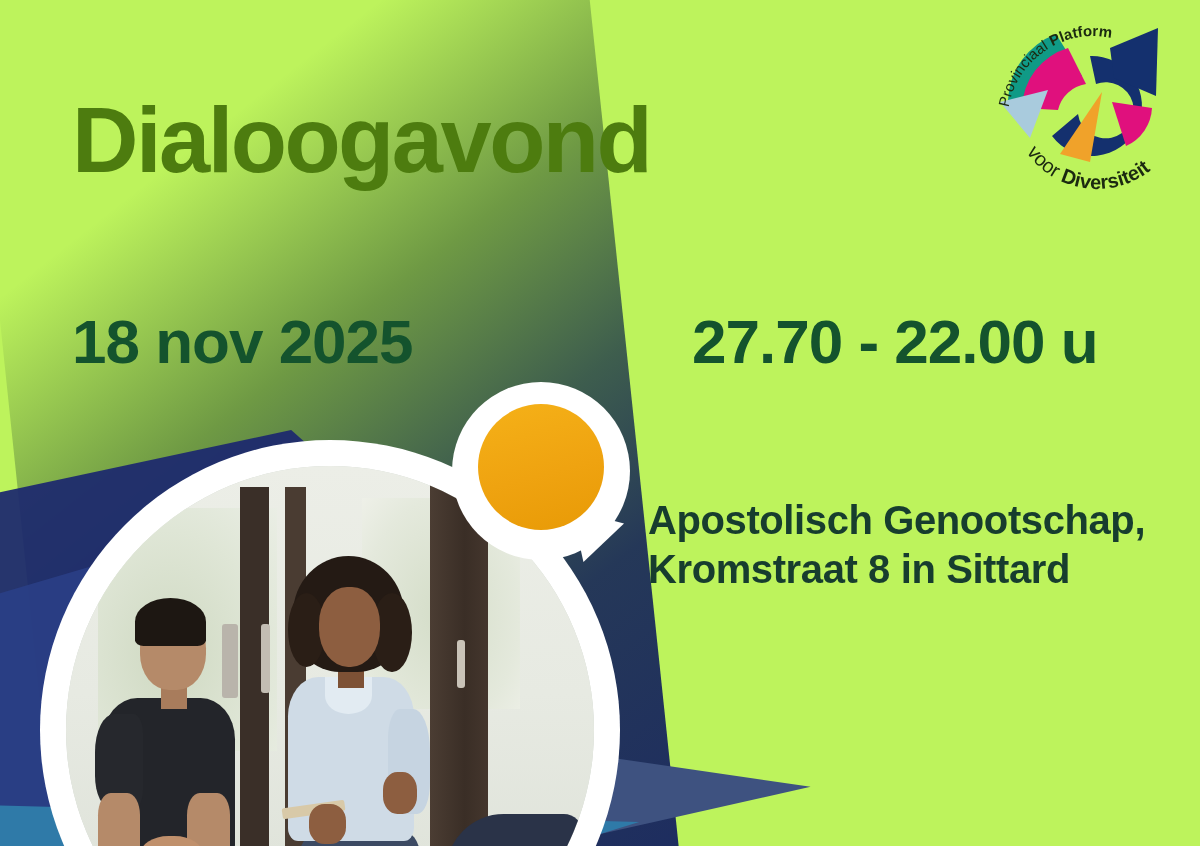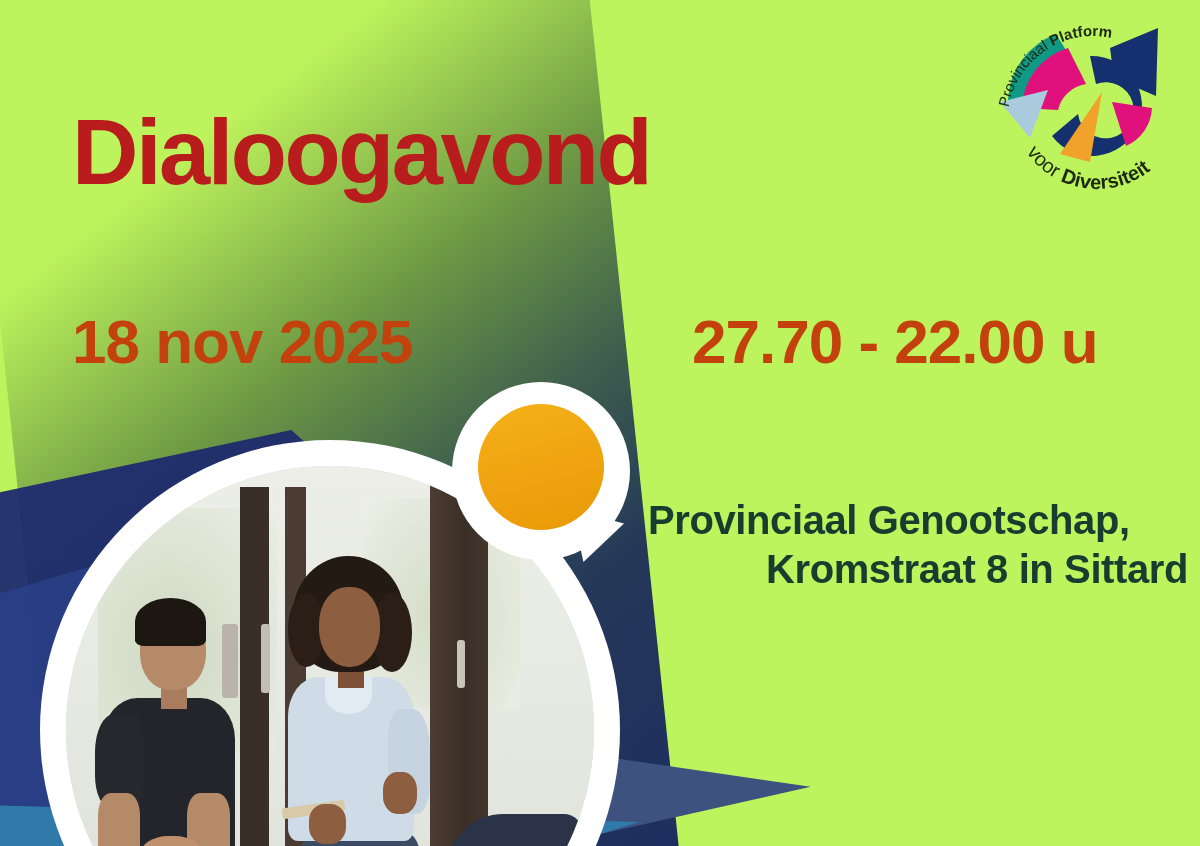--- a/index.html
+++ b/index.html
@@ -58,44 +58,44 @@
   }
   
   .bg-strip{
     position:absolute;left:-60px;top:804px;width:760px;height:60px;
     background:#2f7aa8;
     clip-path:polygon(0% 0%, 92% 30%, 74% 100%, 0% 100%);
   }
 
   
   .headline{
-    position:absolute;left:72px;top:76px;width:1000px;
-    color:#b91c1c;
+    position:absolute;left:72px;top:64px;width:1000px;
+    color:#4d7c0f;
     font-weight:700;
     font-size:92px;
     line-height:0.97;
     letter-spacing:-2.5px;
     margin-top:32px;
   }
   .headline .l2{display:block;}
 
   .meta-row{
     position:absolute;left:72px;top:306px;width:1110px;
-    color:#c2410c;font-weight:700;font-size:62px;letter-spacing:-1px;
+    color:#14532d;font-weight:700;font-size:62px;letter-spacing:-1px;
     display:flex;align-items:baseline;
   }
   .meta-date{width:620px;}
   .meta-time{}
 
   .venue{
     position:absolute;left:648px;top:496px;width:540px;
     color:#173d2e;font-weight:700;font-size:40px;line-height:1.22;
     letter-spacing:-0.4px;
   }
-  .venue .vl2{display:block;text-align:right;}
+  .venue .vl2{display:block;}
 
   
   .photo-wrap{
     position:absolute;left:40px;top:440px;width:580px;height:580px;
   }
   .photo-ring{
     position:absolute;inset:0;border-radius:50%;
     background:#ffffff;
     box-shadow:0 0 0 0 rgba(0,0,0,0);
   }
@@ -210,21 +210,21 @@
   <h1 class="headline">
     <span>Dialoogavond</span>
   </h1>
 
   <div class="meta-row">
     <span class="meta-date">18 nov 2025</span>
     <span class="meta-time">27.70 - 22.00 u</span>
   </div>
 
   <div class="venue">
-    <span>Provinciaal Genootschap,</span>
+    <span>Apostolisch Genootschap,</span>
     <span class="vl2">Kromstraat 8 in Sittard</span>
   </div>
 
   <div class="photo-wrap">
     <div class="photo-ring"></div>
     <div class="photo-inner">
       <div class="ph-scene">
         <div class="ph-wall"></div>
         <div class="ph-outdoor"></div>
         <div class="ph-outdoor2"></div>

